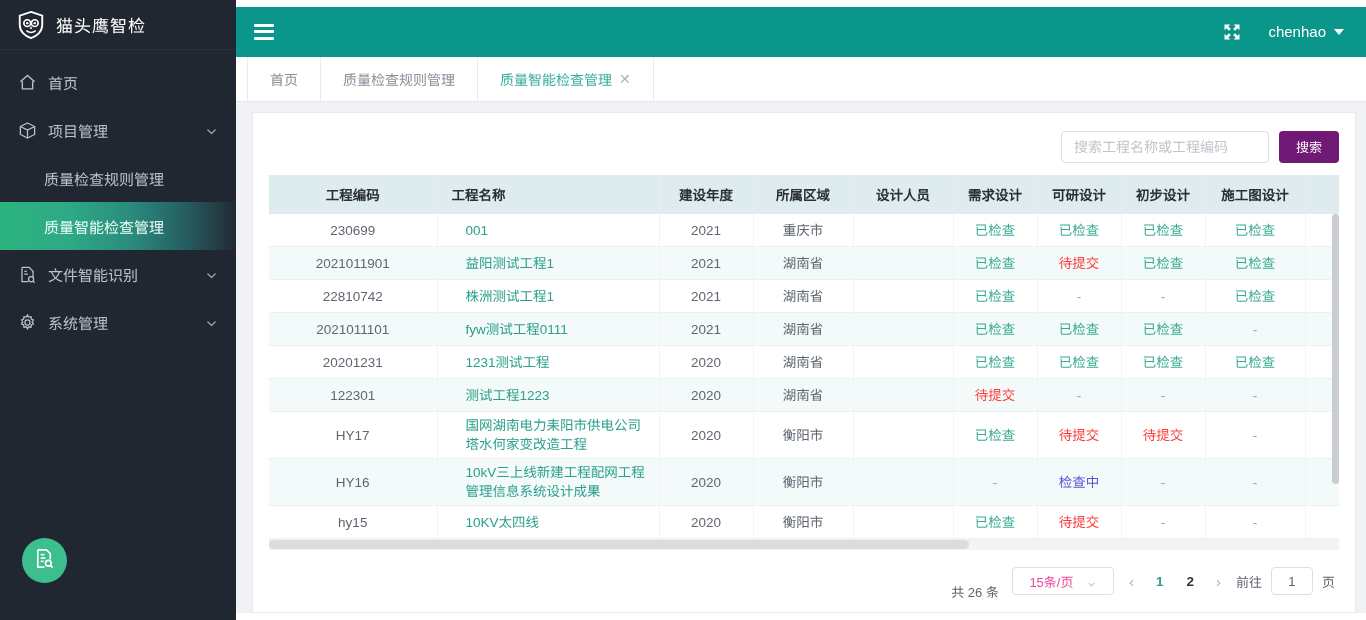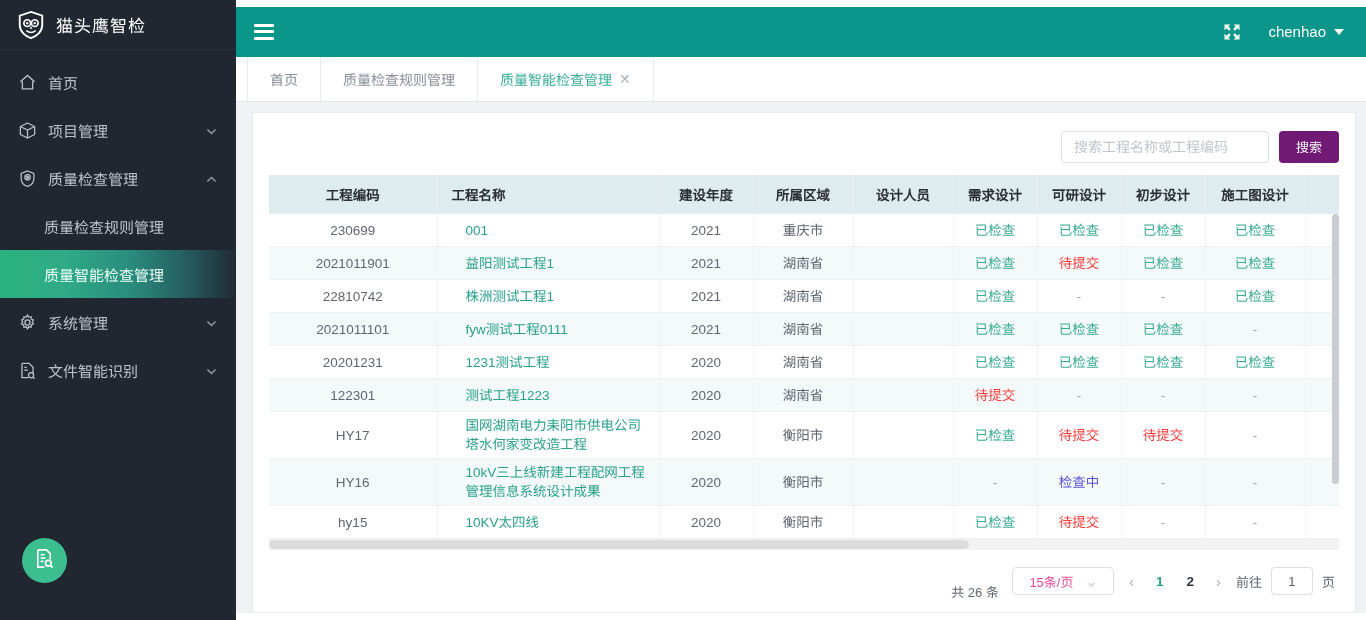--- a/index.html
+++ b/index.html
@@ -199,71 +199,56 @@
           </svg>
         </span>
         <span class="label">项目管理</span>
         <span class="chev">
           <svg viewBox="0 0 16 16" width="13" height="13" fill="none" stroke="#bcc2cc" stroke-width="1.7">
             <path d="M3 5.5 L8 10.5 L13 5.5"></path>
           </svg>
         </span>
       </div>
 
-      <div class="nav-item">
-        <span class="ico">
-          <svg viewBox="0 0 24 24" width="19" height="19" fill="none" stroke="#bcc2cc" stroke-width="1.6">
-            <path d="M12 2.5 L20 5.5 V12 C20 17.5 16 20.8 12 22 C8 20.8 4 17.5 4 12 V5.5 Z"></path>
-            <circle cx="12" cy="10.5" r="3.4"></circle>
-              <circle cx="12" cy="10.5" r="1.2" fill="#bcc2cc"></circle>
-          </svg>
-        </span>
-        <span class="label">质量检查管理</span>
-        <span class="chev">
-          <svg viewBox="0 0 16 16" width="13" height="13" fill="none" stroke="#bcc2cc" stroke-width="1.7">
-            <path d="M3 10.5 L8 5.5 L13 10.5"></path>
-          </svg>
-        </span>
-      </div>
 
       <div class="sub-item">
         <span>质量检查规则管理</span>
       </div>
 
       <div class="sub-item active">
         <span>质量智能检查管理</span>
-      </div>
-
-      <div class="nav-item">
-        <span class="ico">
-          <svg viewBox="0 0 24 24" width="19" height="19" fill="none" stroke="#bcc2cc" stroke-width="1.6">
-            <circle cx="12" cy="12" r="3.2"></circle>
-            <path d="M12 2.6 L13.6 5.2 L16.5 4.6 L16.8 7.6 L19.5 8.8 L18 11.3 L19.5 13.8 L16.8 15 L16.5 18 L13.6 17.4 L12 20 L10.4 17.4 L7.5 18 L7.2 15 L4.5 13.8 L6 11.3 L4.5 8.8 L7.2 7.6 L7.5 4.6 L10.4 5.2 Z"></path>
-          </svg>
-        </span>
-        <span class="label">系统管理</span>
-        <span class="chev">
-          <svg viewBox="0 0 16 16" width="13" height="13" fill="none" stroke="#bcc2cc" stroke-width="1.7">
-            <path d="M3 5.5 L8 10.5 L13 5.5"></path>
-          </svg>
-        </span>
       </div>
 
       <div class="nav-item">
         <span class="ico">
           <svg viewBox="0 0 24 24" width="19" height="19" fill="none" stroke="#bcc2cc" stroke-width="1.6">
             <path d="M5 3 H14 L19 8 V16"></path>
               <path d="M5 3 V21 H13"></path>
             <path d="M8 8 H11"></path>
               <path d="M8 11.5 H12.5"></path>
             <circle cx="16.5" cy="18" r="3.2"></circle>
               <path d="M18.9 20.4 L21 22.5"></path>
           </svg>
         </span>
         <span class="label">文件智能识别</span>
+        <span class="chev">
+          <svg viewBox="0 0 16 16" width="13" height="13" fill="none" stroke="#bcc2cc" stroke-width="1.7">
+            <path d="M3 5.5 L8 10.5 L13 5.5"></path>
+          </svg>
+        </span>
+      </div>
+
+      <div class="nav-item">
+        <span class="ico">
+          <svg viewBox="0 0 24 24" width="19" height="19" fill="none" stroke="#bcc2cc" stroke-width="1.6">
+            <circle cx="12" cy="12" r="3.2"></circle>
+            <path d="M12 2.6 L13.6 5.2 L16.5 4.6 L16.8 7.6 L19.5 8.8 L18 11.3 L19.5 13.8 L16.8 15 L16.5 18 L13.6 17.4 L12 20 L10.4 17.4 L7.5 18 L7.2 15 L4.5 13.8 L6 11.3 L4.5 8.8 L7.2 7.6 L7.5 4.6 L10.4 5.2 Z"></path>
+          </svg>
+        </span>
+        <span class="label">系统管理</span>
         <span class="chev">
           <svg viewBox="0 0 16 16" width="13" height="13" fill="none" stroke="#bcc2cc" stroke-width="1.7">
             <path d="M3 5.5 L8 10.5 L13 5.5"></path>
           </svg>
         </span>
       </div>
     </nav>
 
     <div class="fab">
       <span>

